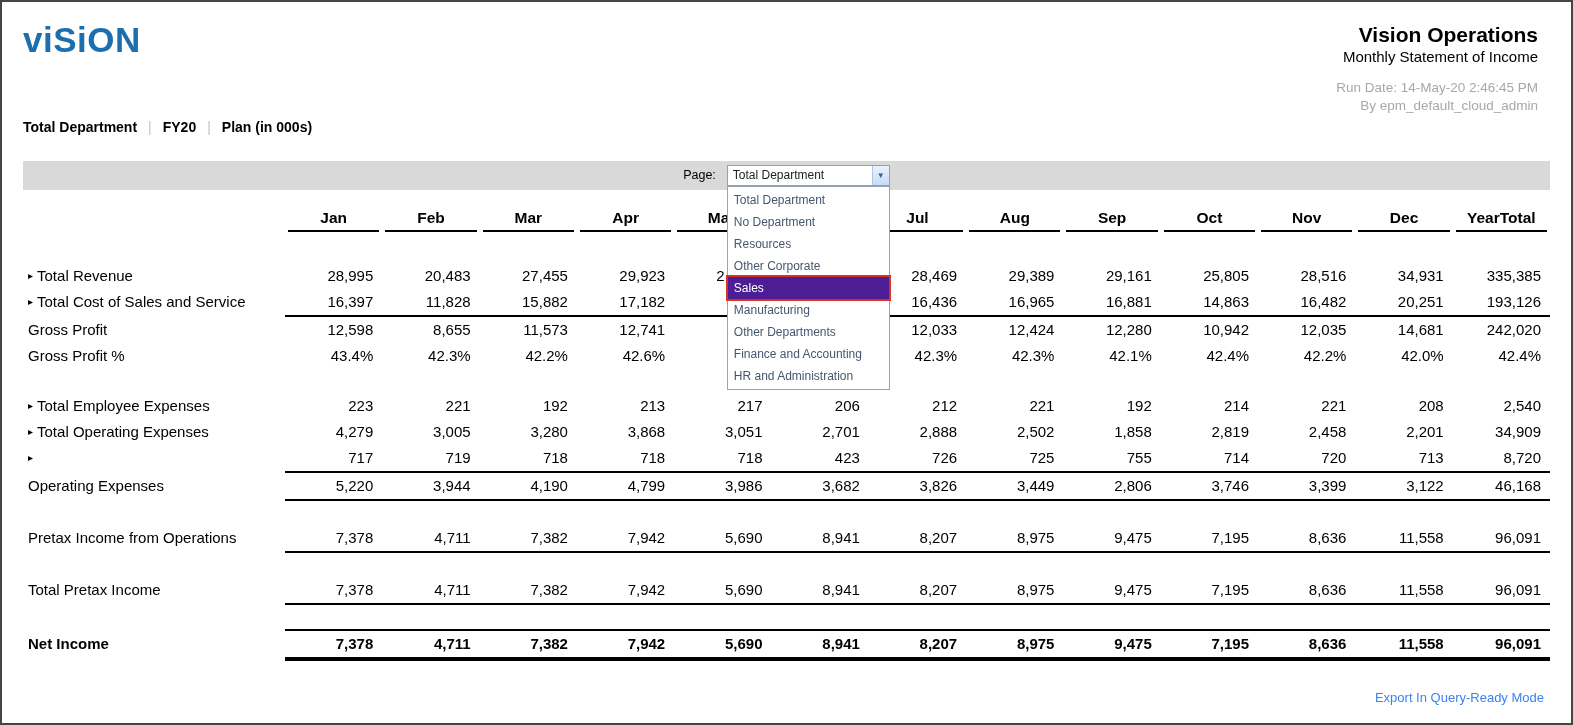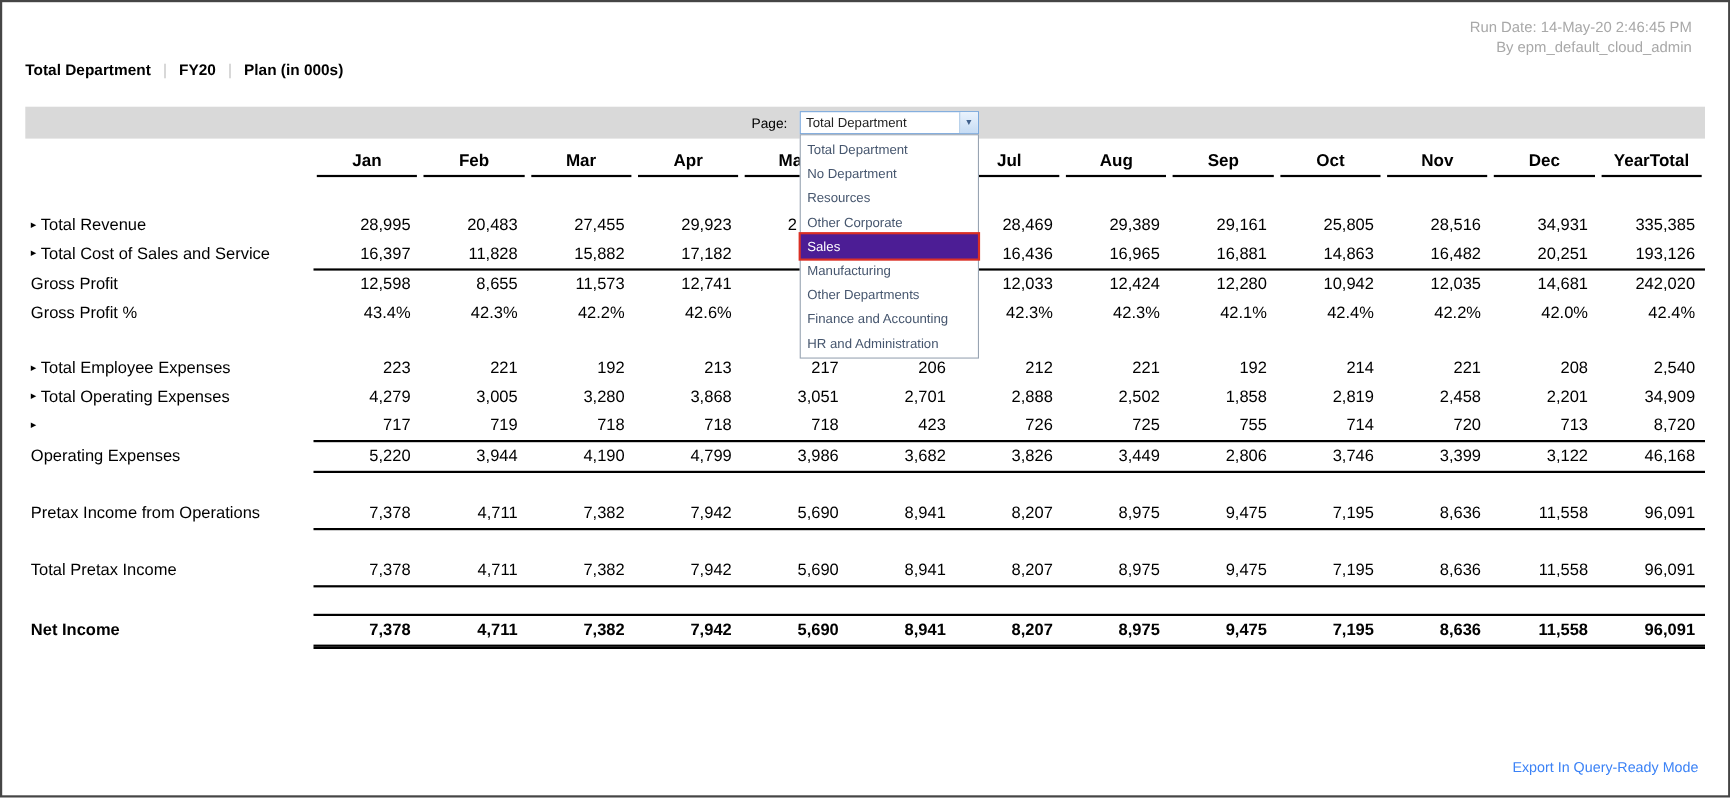--- a/index.html
+++ b/index.html
@@ -30,21 +30,21 @@
   .pagebar { margin-top:26px; height:29px; background:#D9D9D9; display:flex; align-items:center; justify-content:center; gap:11px; }
   .page-label { font-size:12.5px; }
   .combo { position:relative; width:163px; height:21px; border:1px solid #79A7DB; background:#fff; display:flex; align-items:stretch; }
   .combo-text { flex:1; font-size:12px; line-height:19px; padding-left:5px; color:#222; white-space:nowrap; overflow:hidden; }
   .combo-btn { width:17px; background:linear-gradient(#EAF3FD,#C6DCF4); border-left:1px solid #A9C7E7; display:flex; align-items:center; justify-content:center; color:#40618C; font-size:8px; cursor:pointer; }
   .droplist { position:absolute; top:20px; left:-1px; width:163px; background:#fff; border:1px solid #98A4B2; z-index:40; padding:2px 0; }
   .drop-item { height:22px; line-height:22px; font-size:12px; color:#46566E; padding:0 6px; white-space:nowrap; cursor:default; }
   .drop-item.selected { background:#4c1d95; color:#fff; box-shadow:0 0 0 2px #DA3025; position:relative; }
 
   
-  .report { margin-top:5px; }
+  .report { margin-top:12px; }
   .grid { display:grid; grid-template-columns:262px repeat(13, 1fr); }
   .hcell { font-weight:bold; font-size:15.5px; text-align:center; padding:7px 0 3px; border-bottom:2px solid #000; margin:0 3px; }
   .hcorner { }
   .hspacer { height:31px; }
   .data-row { height:26px; line-height:26px; font-size:15px; }
   .label-cell { display:flex; align-items:center; gap:4px; padding-left:5px; white-space:nowrap; }
   .exp { font-size:10px; line-height:1; }
   .vcell { text-align:right; padding-right:9px; }
   .vcell.partial { padding-right:47px; }
   .ruleline { grid-column:2 / -1; border-top:2px solid #000; height:0; }
@@ -52,20 +52,27 @@
   .spacer { height:24px; }
   .bold-row { font-weight:bold; }
 
   .export { position:absolute; right:27px; top:688px; font-size:13px; color:#3b82f6; cursor:pointer; }
 </style>
 </head>
 <body>
 
 <div class="page">
 
+  <div class="top">
+    <div class="logo">viSiON</div>
+    <div class="title-block">
+      <div class="report-title">Vision Operations</div>
+      <div class="report-subtitle">Monthly Statement of Income</div>
+    </div>
+  </div>
 
   <div class="runblock">
     <div>Run Date: 14-May-20 2:46:45 PM</div>
     <div>By epm_default_cloud_admin</div>
   </div>
 
   <div class="pov">
       <span class="pov-item">Total Department</span>
       <span class="pov-sep">|</span>
       <span class="pov-item">FY20</span>

